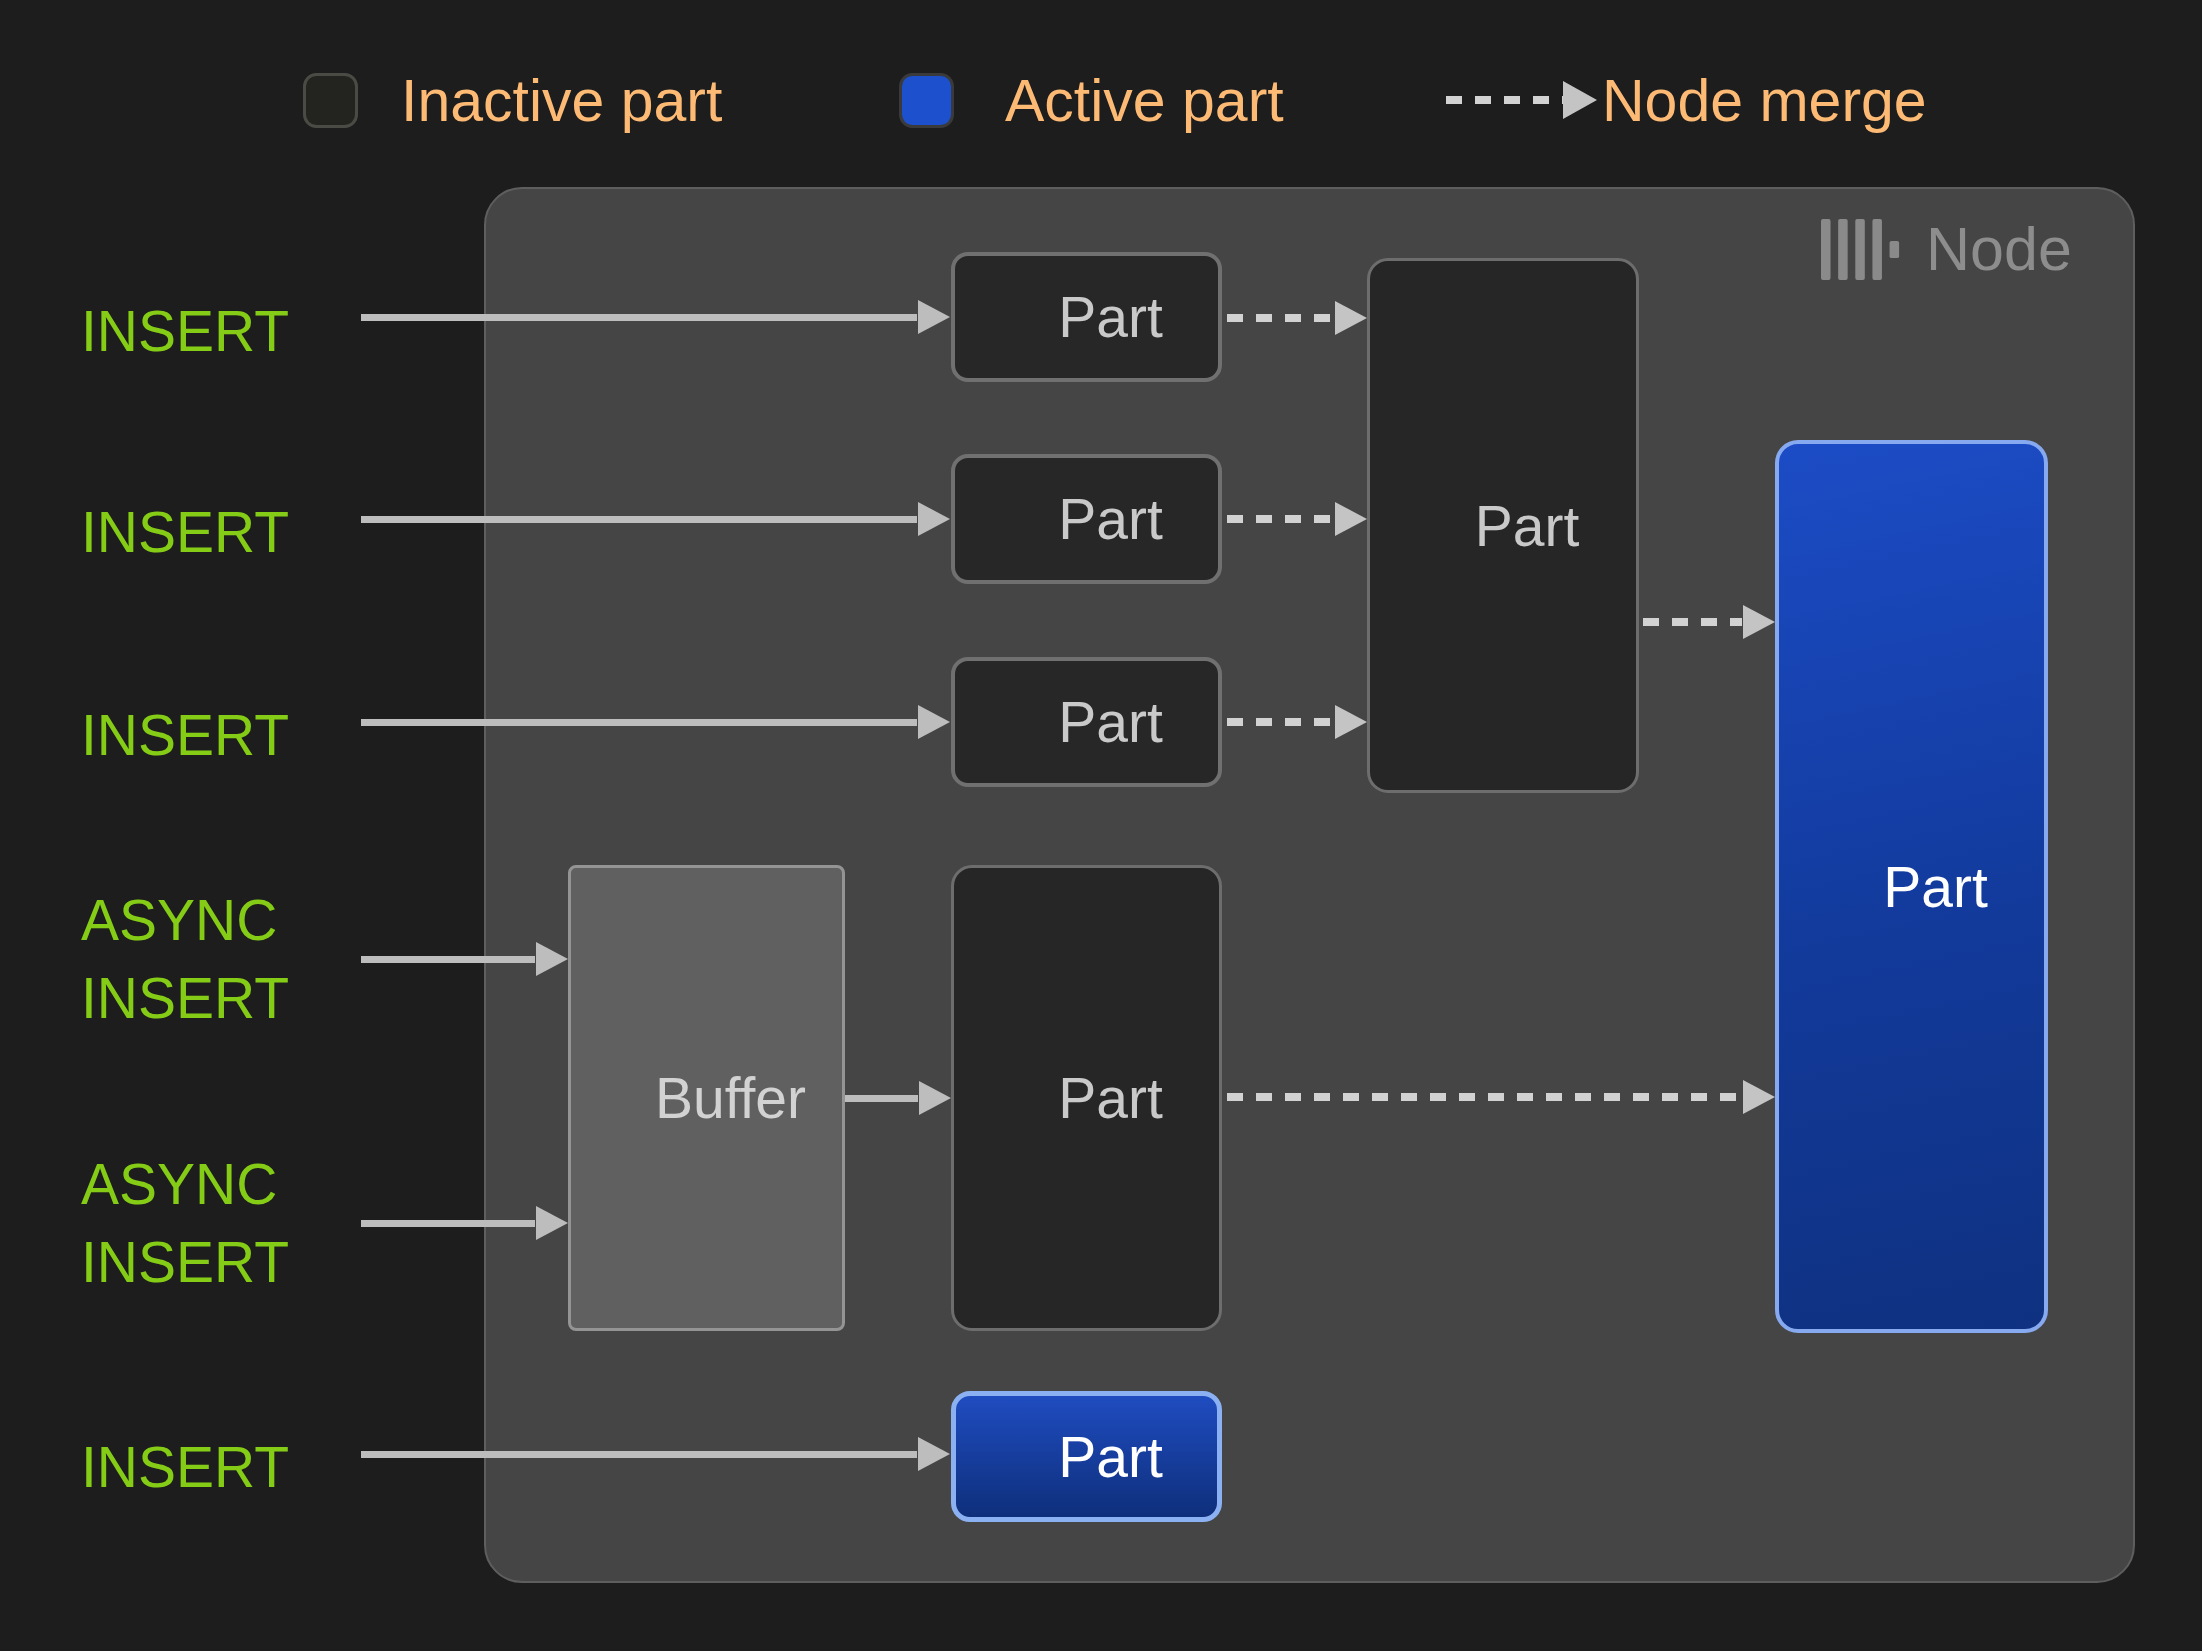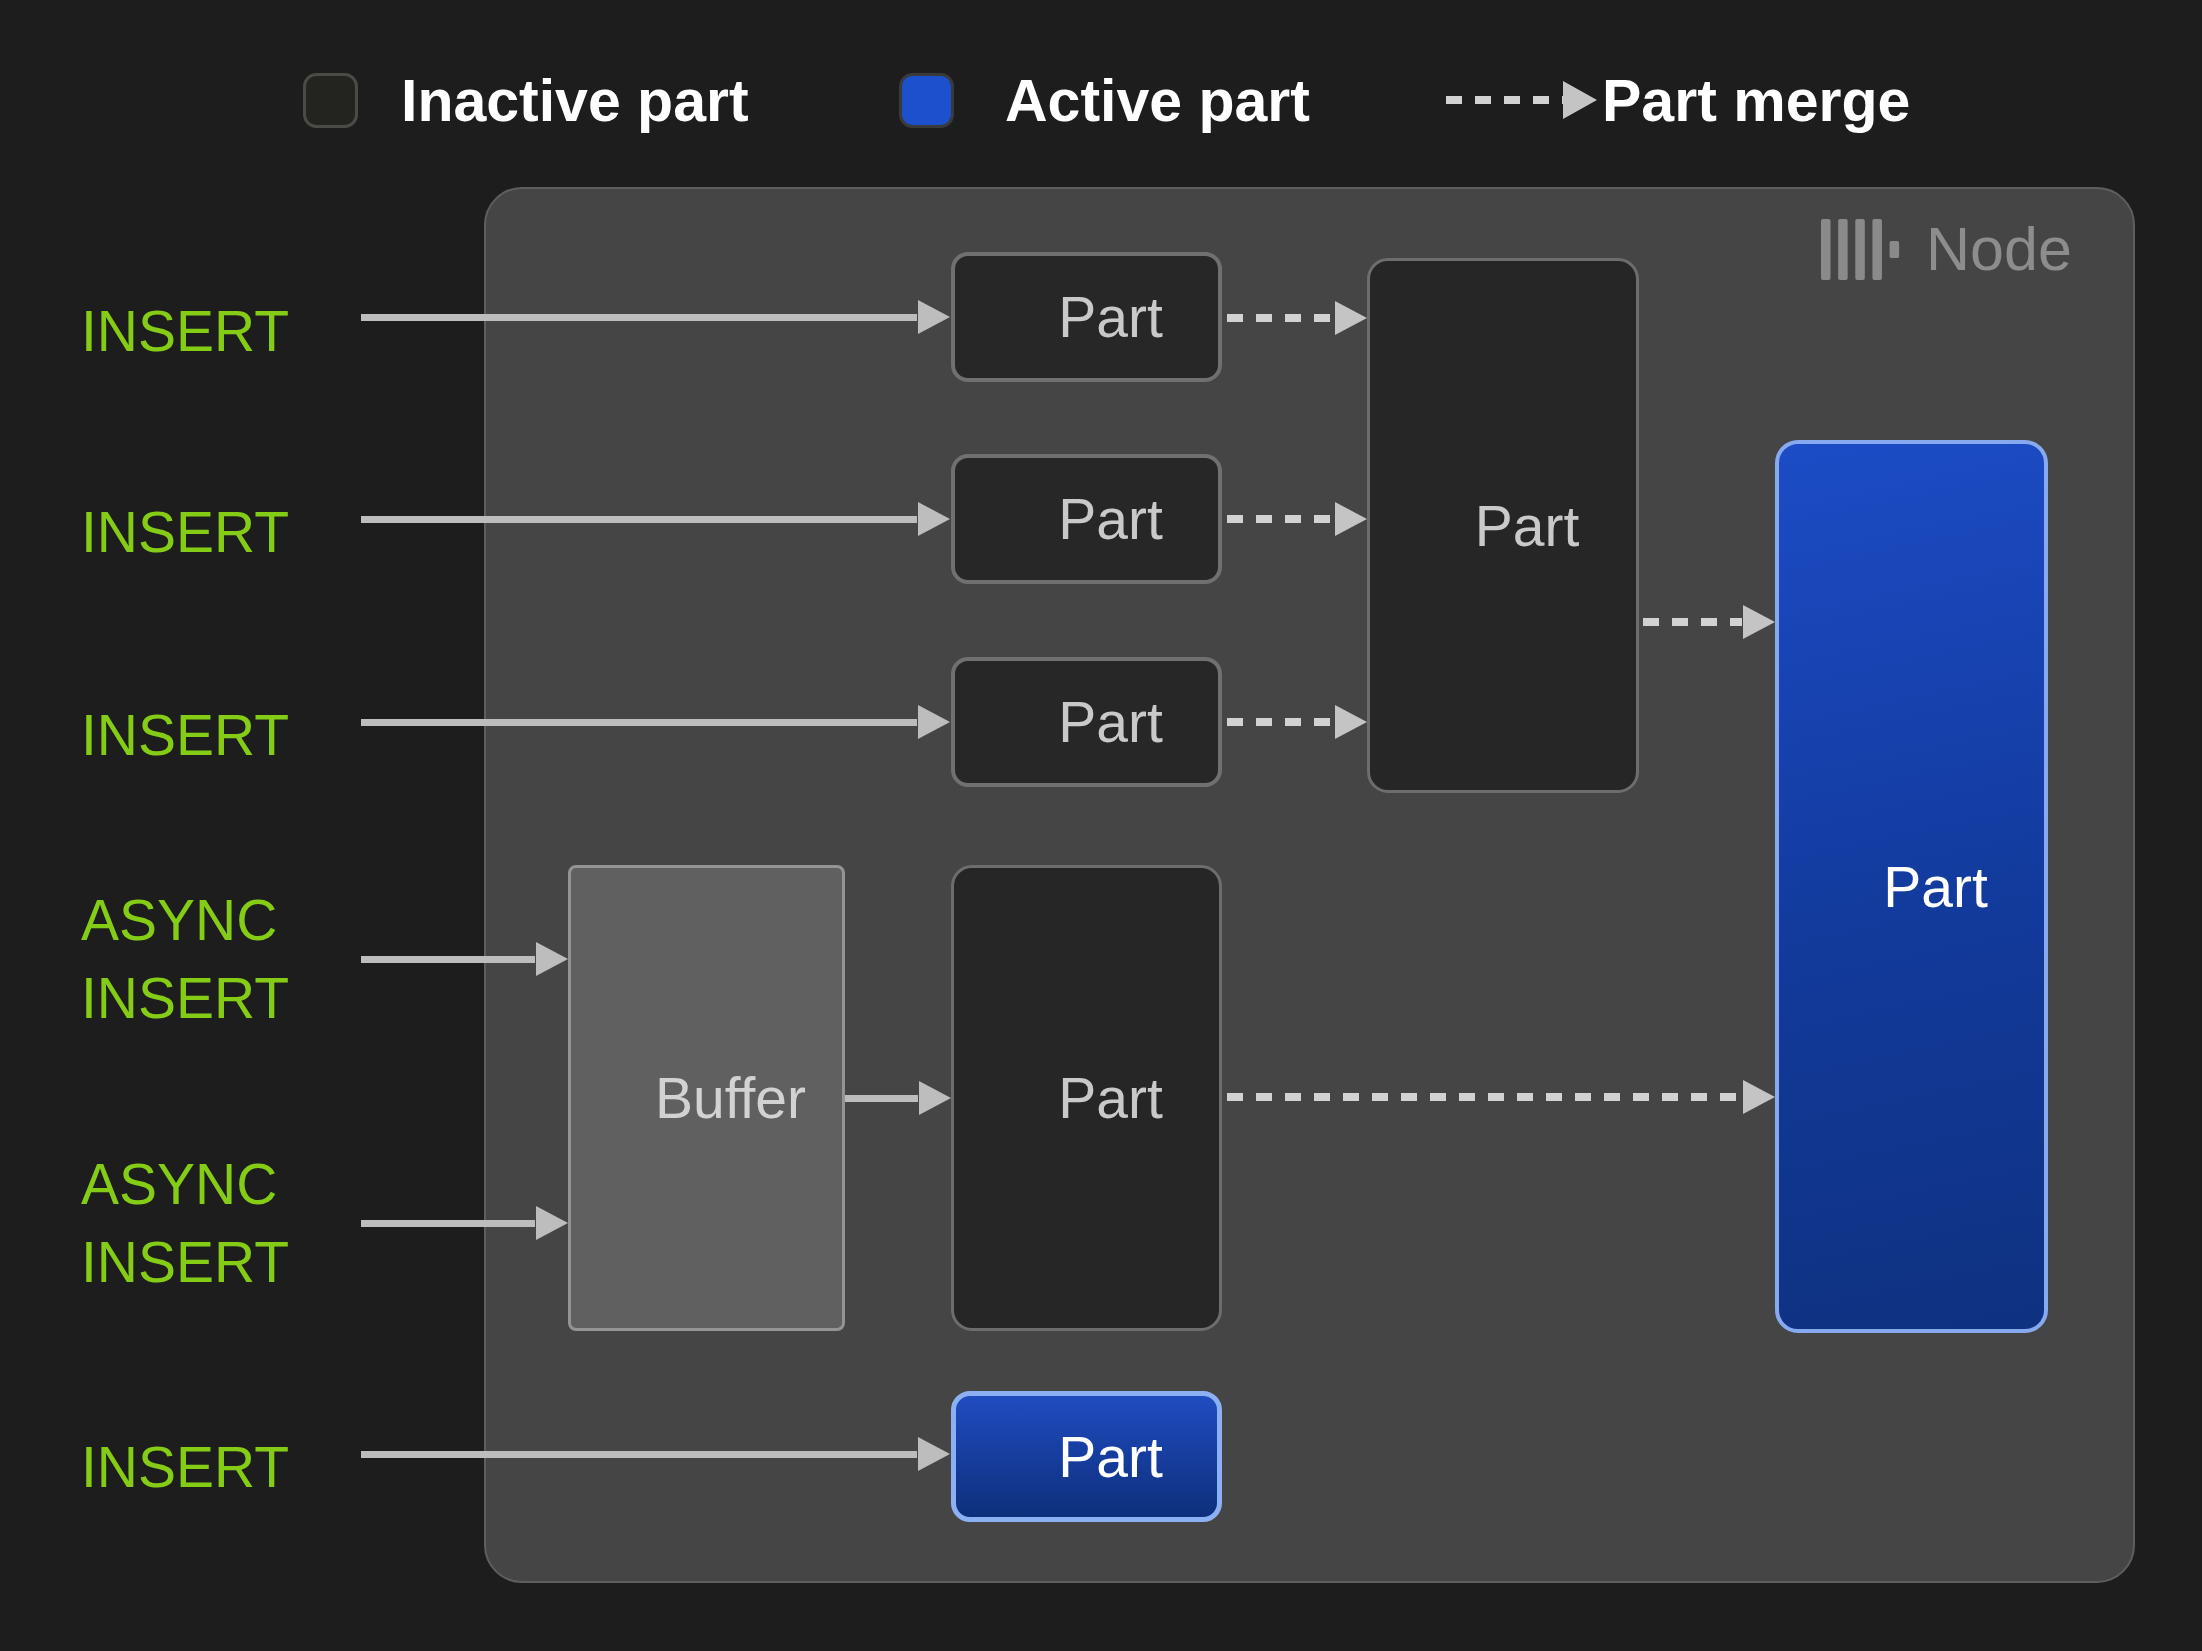--- a/index.html
+++ b/index.html
@@ -4,21 +4,21 @@
 <style>
   html,body{margin:0;padding:0;background:#1d1d1d;}
   .canvas{
     position:relative;width:2202px;height:1652px;background:#1d1d1d;overflow:hidden;
     font-family:"Liberation Sans",sans-serif;
   }
   
   .swatch{position:absolute;width:55px;height:55px;border-radius:13.4px;box-sizing:border-box;}
   .swatch-inactive{left:303px;top:73px;background:#232320;border:3.8px solid #4b4b45;}
   .swatch-active{left:899px;top:73px;background:#1d50cd;border:3.8px solid #3a3a3a;}
-  .legend-label{position:absolute;top:68px;font-size:59px;line-height:67px;font-weight:700;color:#ffffff;white-space:nowrap;}
+  .legend-label{position:absolute;top:68px;font-size:59px;line-height:67px;font-weight:400;color:#fdba74;white-space:nowrap;}
   .legend-inactive-label{left:401px;}
   .legend-active-label{left:1005px;}
   .legend-merge-label{left:1602px;}
   
   .node{
     position:absolute;left:484px;top:187px;width:1651px;height:1396px;
     background:#454545;border:2.9px solid #5e5e5e;border-radius:38px;box-sizing:border-box;z-index:1;
   }
   .node-header{position:absolute;left:1821px;top:218px;display:flex;align-items:center;gap:25px;z-index:2;}
   .node-title{font-size:61px;font-weight:500;color:#8d8d8d;line-height:63px;}
@@ -83,21 +83,21 @@
 
 <div class="canvas">
 
   <div class="swatch swatch-inactive"></div>
   <div class="legend-label legend-inactive-label">Inactive part</div>
 
   <div class="swatch swatch-active"></div>
   <div class="legend-label legend-active-label">Active part</div>
 
   <div class="darrow legend-darrow"></div>
-  <div class="legend-label legend-merge-label">Part merge</div>
+  <div class="legend-label legend-merge-label">Node merge</div>
 
   <div class="node"></div>
   <div class="node-header">
     <span style="display:inline-flex;">
       <svg width="80" height="61" viewBox="0 0 84 64" aria-hidden="true">
         <rect x="0" y="0" width="10" height="64" rx="2" fill="#8a8a8a"></rect>
         <rect x="18" y="0" width="10" height="64" rx="2" fill="#8a8a8a"></rect>
         <rect x="36" y="0" width="10" height="64" rx="2" fill="#8a8a8a"></rect>
         <rect x="54" y="0" width="10" height="64" rx="2" fill="#8a8a8a"></rect>
         <rect x="72" y="23" width="10" height="18" rx="2" fill="#8a8a8a"></rect>

